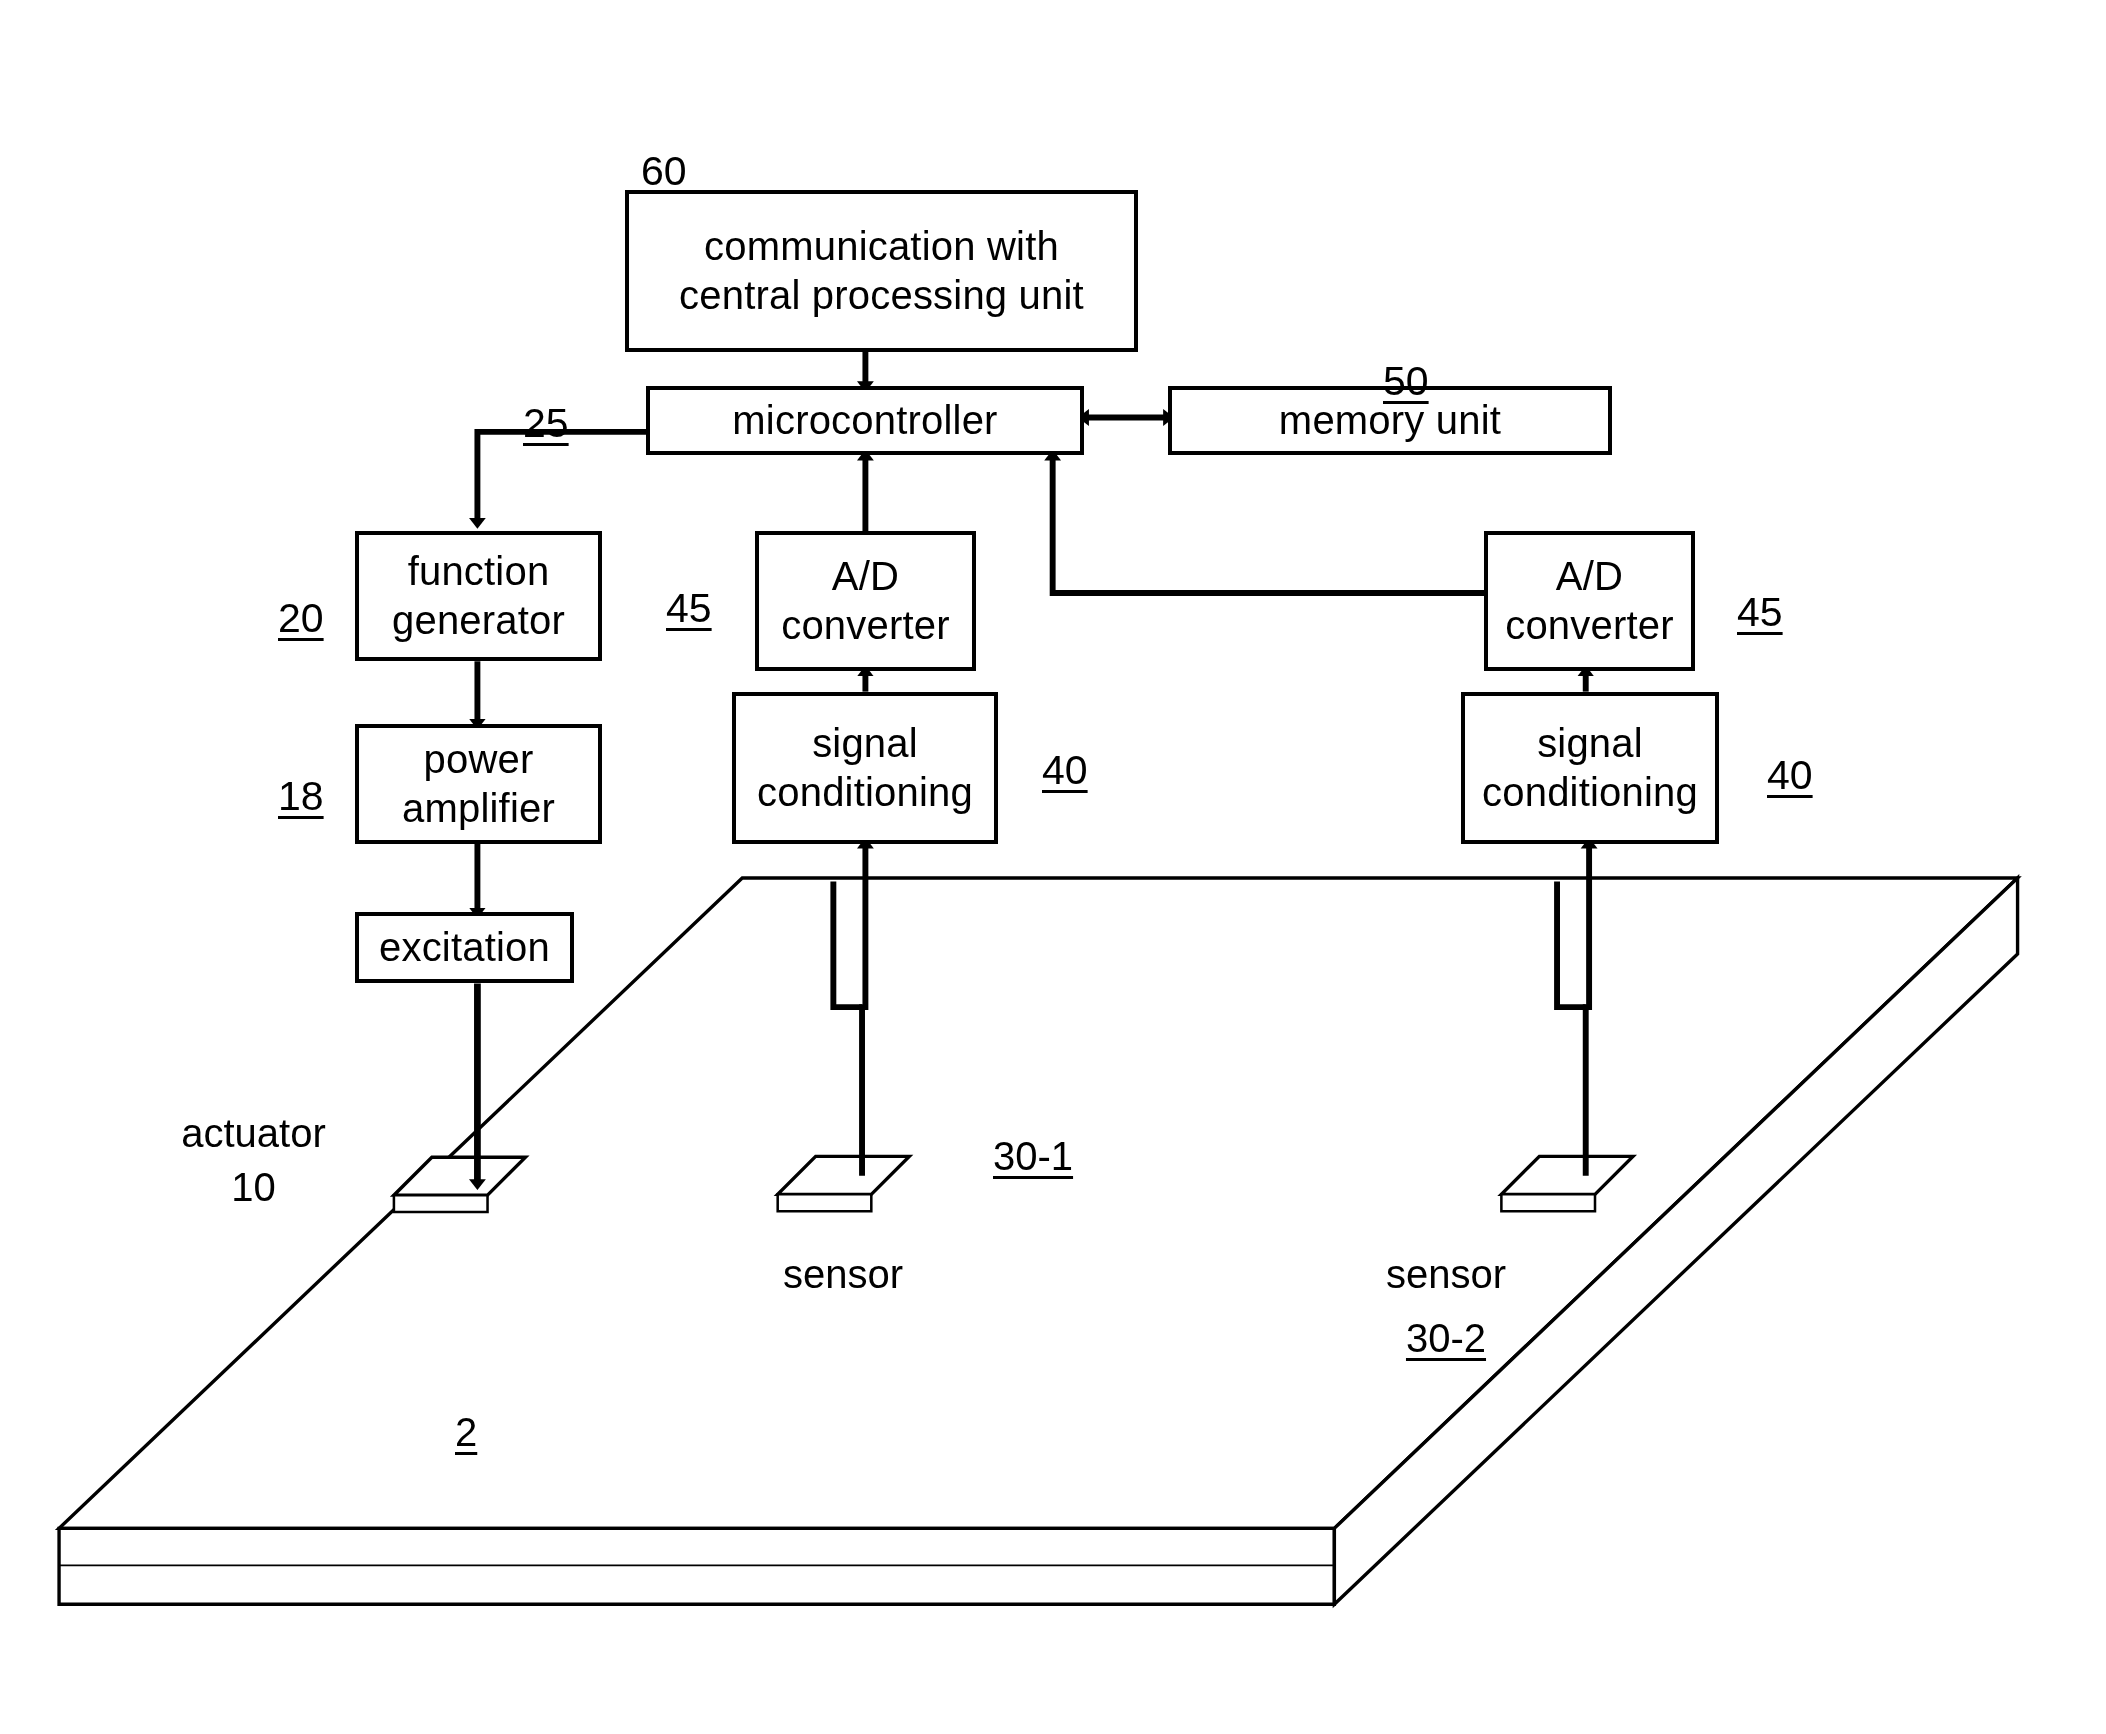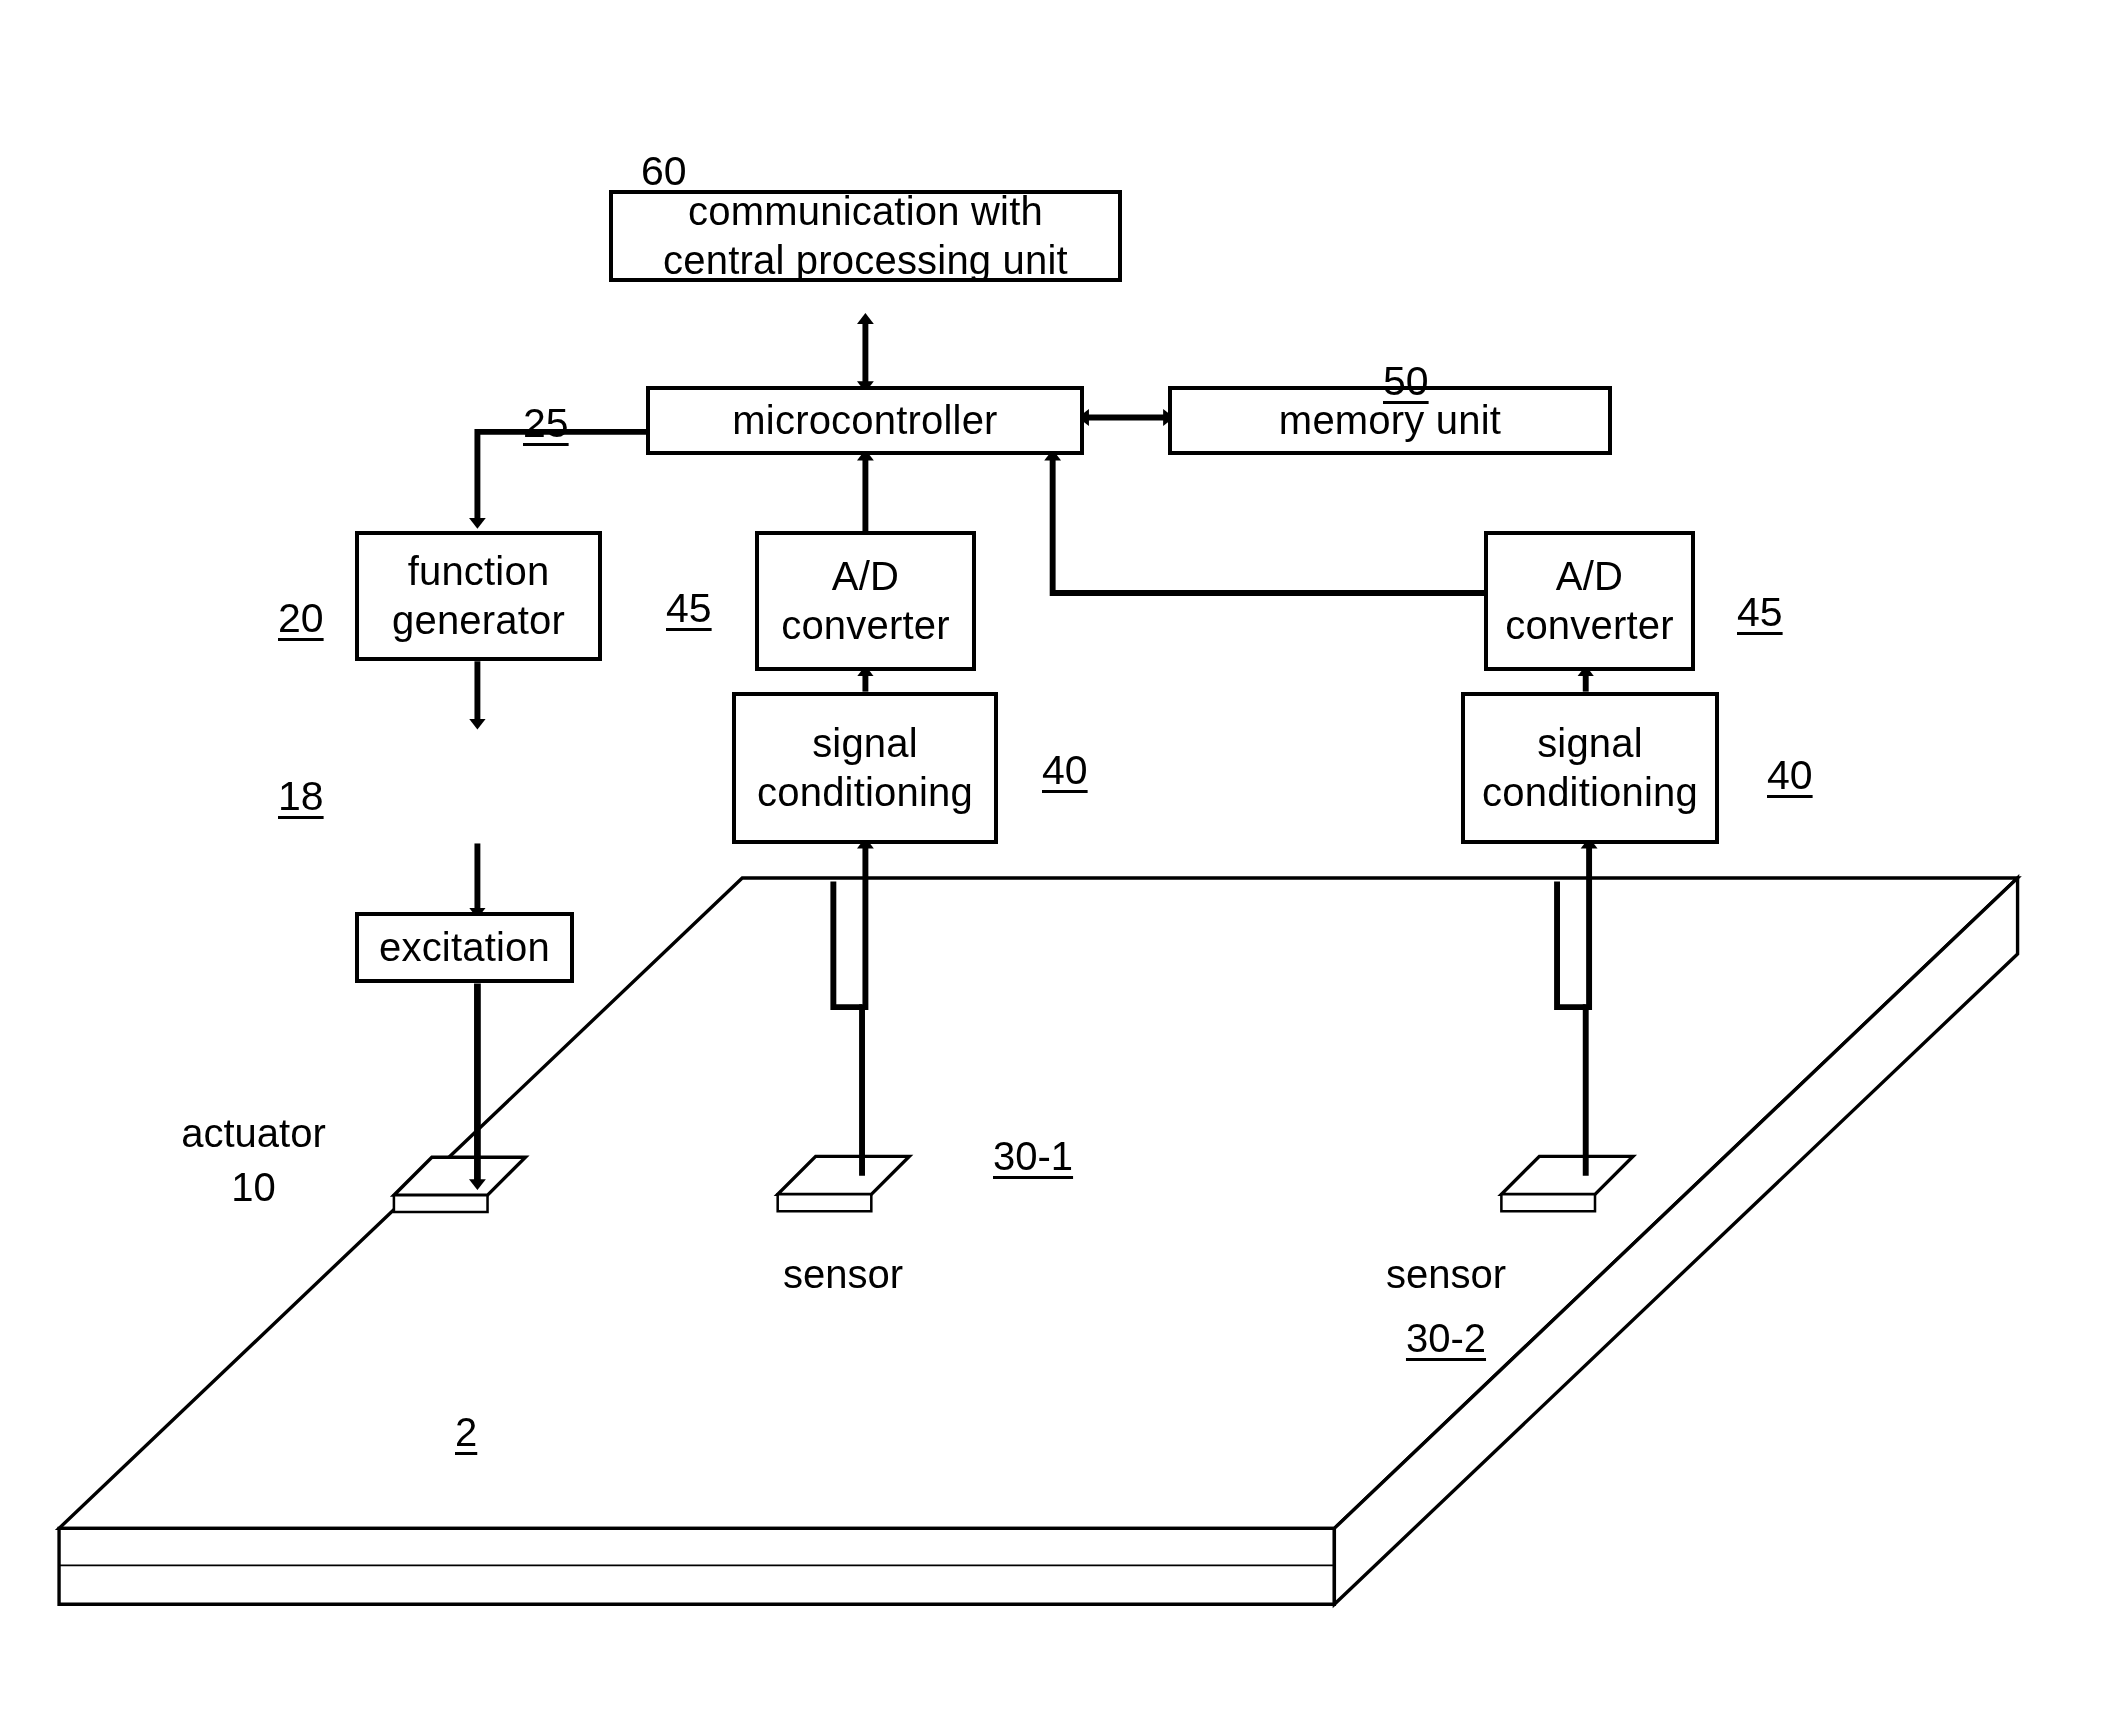--- a/index.html
+++ b/index.html
@@ -123,38 +123,42 @@
     <polyline points="1022,1194 988,1194 988,1045" fill="none" stroke="#000000" stroke-width="7"></polyline>
 
     <polyline points="1760,703 1248,703 1248,540" fill="none" stroke="#000000" stroke-width="7" marker-end="url(#arrowEnd)"></polyline>
 
     <line x1="1880" y1="820" x2="1880" y2="796" stroke="#000000" stroke-width="7" marker-end="url(#arrowEnd)"></line>
 
     <polyline points="1880,1394 1880,1194 1884,1194 1884,1000" fill="none" stroke="#000000" stroke-width="7" marker-end="url(#arrowEnd)"></polyline>
     <polyline points="1880,1194 1846,1194 1846,1045" fill="none" stroke="#000000" stroke-width="7"></polyline>
   </svg>
 
-  <div class="box box-two-line" style="left:609px; top:190px; width:513px; height:92px;">
+  <div class="box box-two-line" style="left:625px; top:190px; width:513px; height:162px;">
     <span>communication with
 central processing unit</span>
   </div>
 
   <div class="box" style="left:646px; top:386px; width:438px; height:69px;text-align:right;">
     <span>microcontroller</span>
   </div>
 
   <div class="box" style="left:1168px; top:386px; width:444px; height:69px;">
     <span>memory unit</span>
   </div>
 
   <div class="box box-two-line" style="left:355px; top:531px; width:247px; height:130px;">
     <span>function
 generator</span>
   </div>
 
+  <div class="box box-two-line" style="left:355px; top:724px; width:247px; height:120px;">
+    <span>power
+amplifier</span>
+  </div>
 
   <div class="box" style="left:355px; top:912px; width:219px; height:71px;">
     <span>excitation</span>
   </div>
 
   <div class="box box-two-line" style="left:755px; top:531px; width:221px; height:140px;">
     <span>A/D
 converter</span>
   </div>
 

